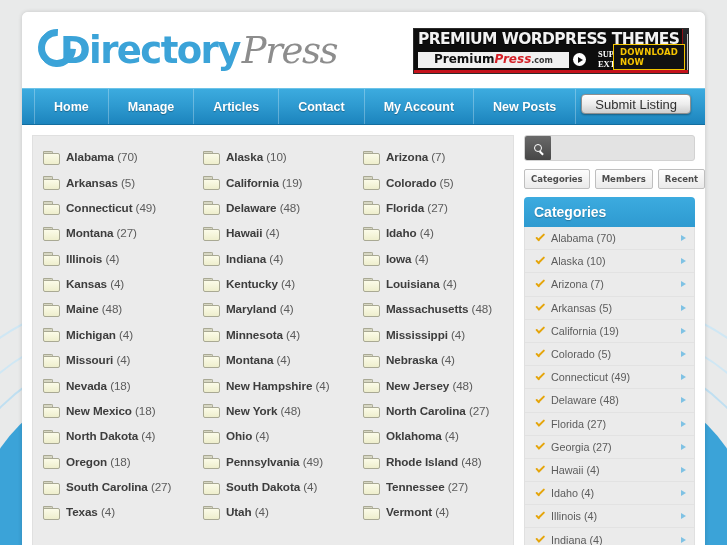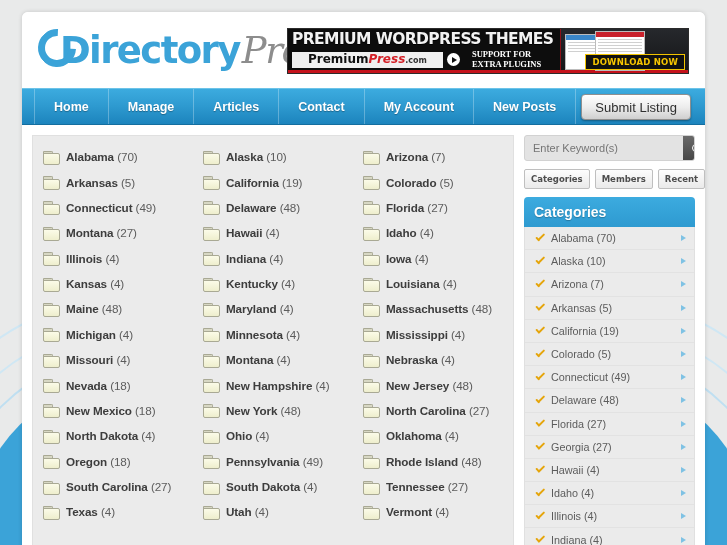--- a/index.html
+++ b/index.html
@@ -60,21 +60,21 @@
   .logo .word-b {
     color: #8d8d8d; font-style: italic; font-weight: normal;
     font-family: "DejaVu Serif", serif;
     letter-spacing: -1.4px;
     margin-left: 2px;
   }
 
   
   .banner {
     position: absolute; right: 16px; top: 16px;
-    width: 402px; height: 46px;
+    width: 276px; height: 46px;
     background: #0d0d0d;
     border: 1px solid #2b2b2b;
     display: flex; overflow: hidden;
   }
   .banner-left { flex: 1; padding: 2px 3px 2px 4px; position: relative; }
   .banner-title {
     color: #f2f2f2; font-weight: bold; font-size: 15.5px;
     letter-spacing: -0.6px; line-height: 17px;
     font-family: "DejaVu Sans", sans-serif;
     text-shadow: 0 1px 0 #000;
@@ -147,21 +147,21 @@
     display: flex; align-items: center;
     padding: 4px 19px;
     color: #ffffff; font-size: 12.5px; font-weight: bold;
     text-shadow: 0 1px 1px rgba(0,0,0,.3);
     border-right: 1px solid rgba(255,255,255,.28);
     cursor: pointer; white-space: nowrap;
   }
   .nav-item:first-child { border-left: 1px solid rgba(255,255,255,.28); }
   .submit-btn {
     position: absolute; right: 14px; top: 5px;
-    height: 26px; padding: 4px 13px;
+    height: 20px; padding: 4px 13px;
     display: flex; align-items: center;
     background: linear-gradient(180deg,#fefefe 0%, #ededed 50%, #cfcfcf 100%);
     border: 1px solid #8f8f8f;
     border-radius: 4px;
     box-shadow: 0 1px 2px rgba(0,0,0,.35), inset 0 1px 0 #fff;
     color: #2f2f2f; font-size: 13px; font-weight: normal;
     cursor: pointer; white-space: nowrap;
   }
 
   
@@ -545,21 +545,20 @@
           <div class="cat-item">
             <span class="folder"></span>
             <span class="cat-label"><b>Vermont</b> <span>(4)</span></span>
           </div>
         </div>
     </div>
 
     <div class="sidebar">
 
       <div class="search-row">
-        <input type="text" placeholder="Enter Keyword(s)" style="">
         <div class="search-btn">
           <span class="mag"></span>
         </div>
       </div>
 
       <div class="tabs">
         <div class="tab">Categories</div>
         <div class="tab">Members</div>
         <div class="tab">Recent</div>
       </div>

